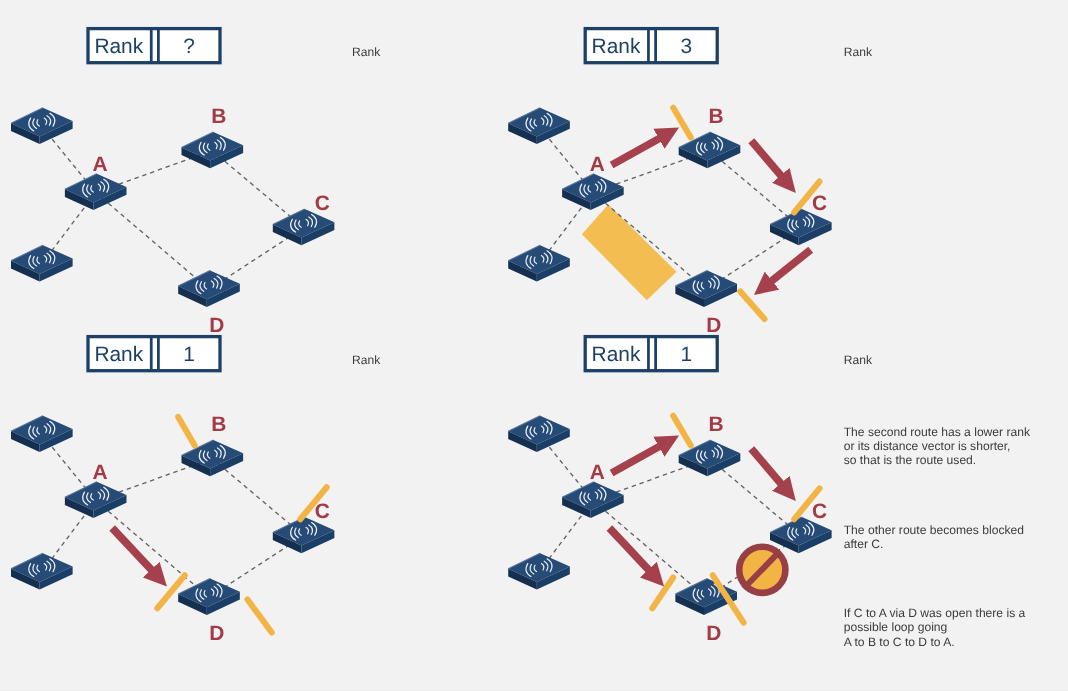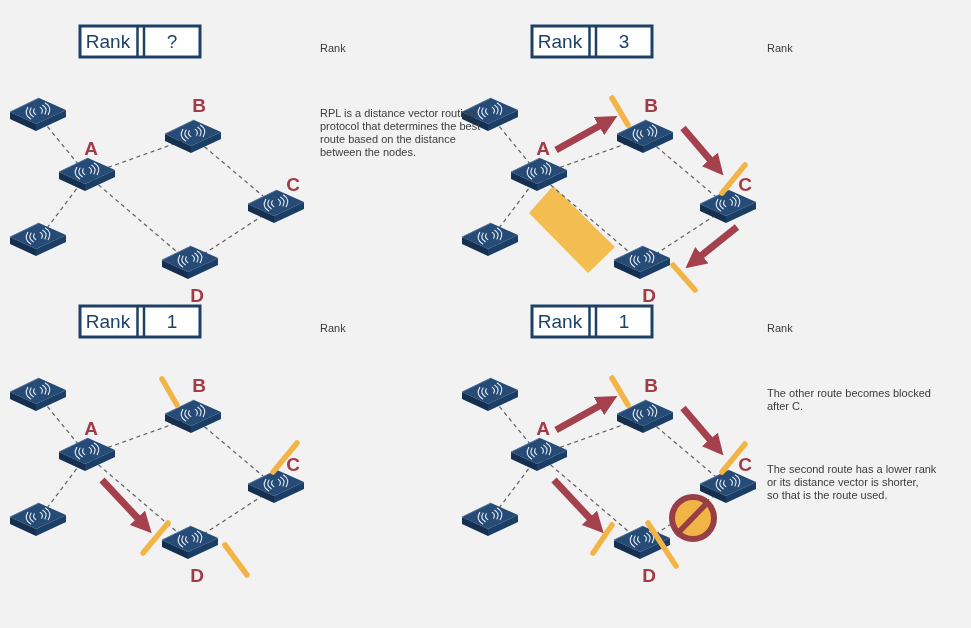--- a/index.html
+++ b/index.html
@@ -195,36 +195,35 @@
       <line x1="137.5" y1="26" x2="137.5" y2="57" stroke="#1d4066" stroke-width="2.5"></line>
       <line x1="144" y1="26" x2="144" y2="57" stroke="#1d4066" stroke-width="2.5"></line>
       <text class="rank-text" x="108" y="48" text-anchor="middle">Rank</text>
       <text class="rank-text" x="172" y="48" text-anchor="middle">1</text>
     </g>
   </g>
 </svg>
 
 <div class="notes" style="left:320px;top:16px;">
   <div class="notes-heading">Rank</div>
-  <p>RPL is a distance vector routing
-protocol that determines the best
-route based on the distance
-between the nodes.</p>
 </div>
 
 <div class="notes" style="left:767px;top:16px;">
   <div class="notes-heading">Rank</div>
 </div>
 
 <div class="notes" style="left:320px;top:296px;">
   <div class="notes-heading">Rank</div>
 </div>
 
 <div class="notes" style="left:767px;top:296px;">
   <div class="notes-heading">Rank</div>
-  <p>The other route becomes blocked
-after C.</p>
   <p>The second route has a lower rank
 or its distance vector is shorter,
 so that is the route used.</p>
+  <p>The other route becomes blocked
+after C.</p>
+  <p>If C to A via D was open there is a
+possible loop going
+A to B to C to D to A.</p>
 </div>
 
 </div>
 
 </body></html>

